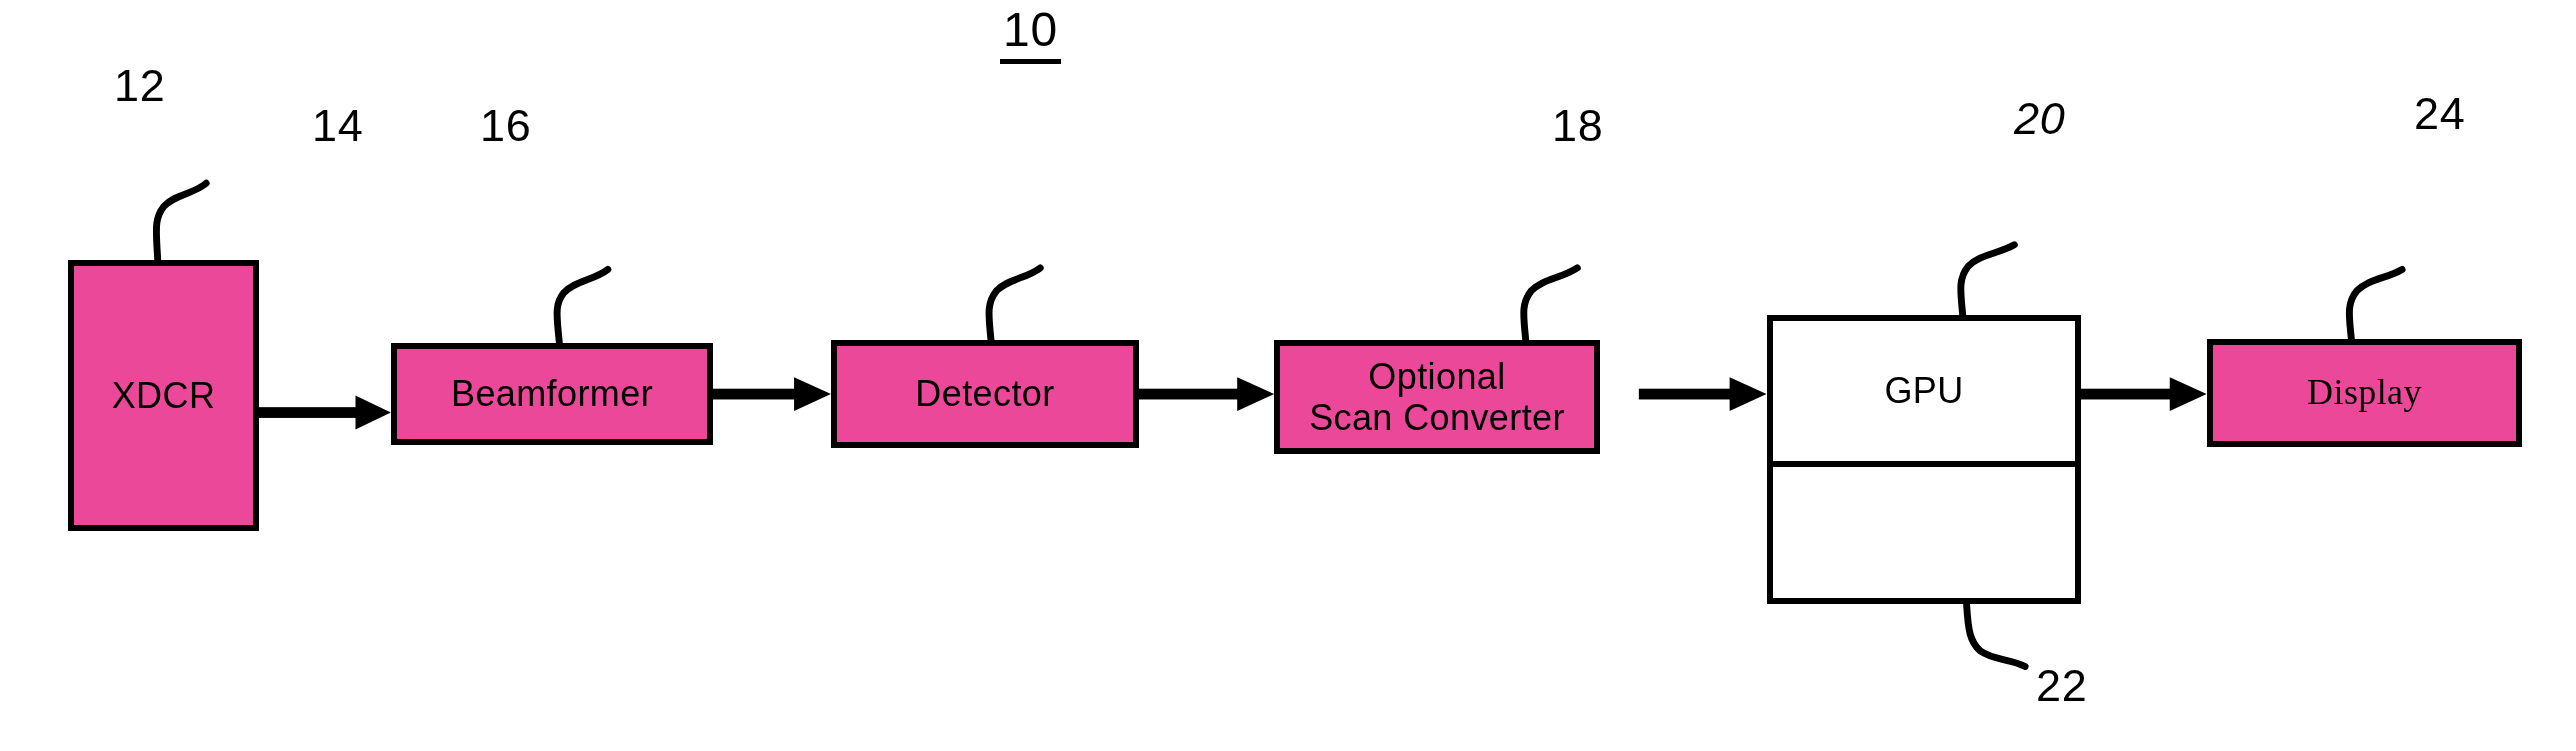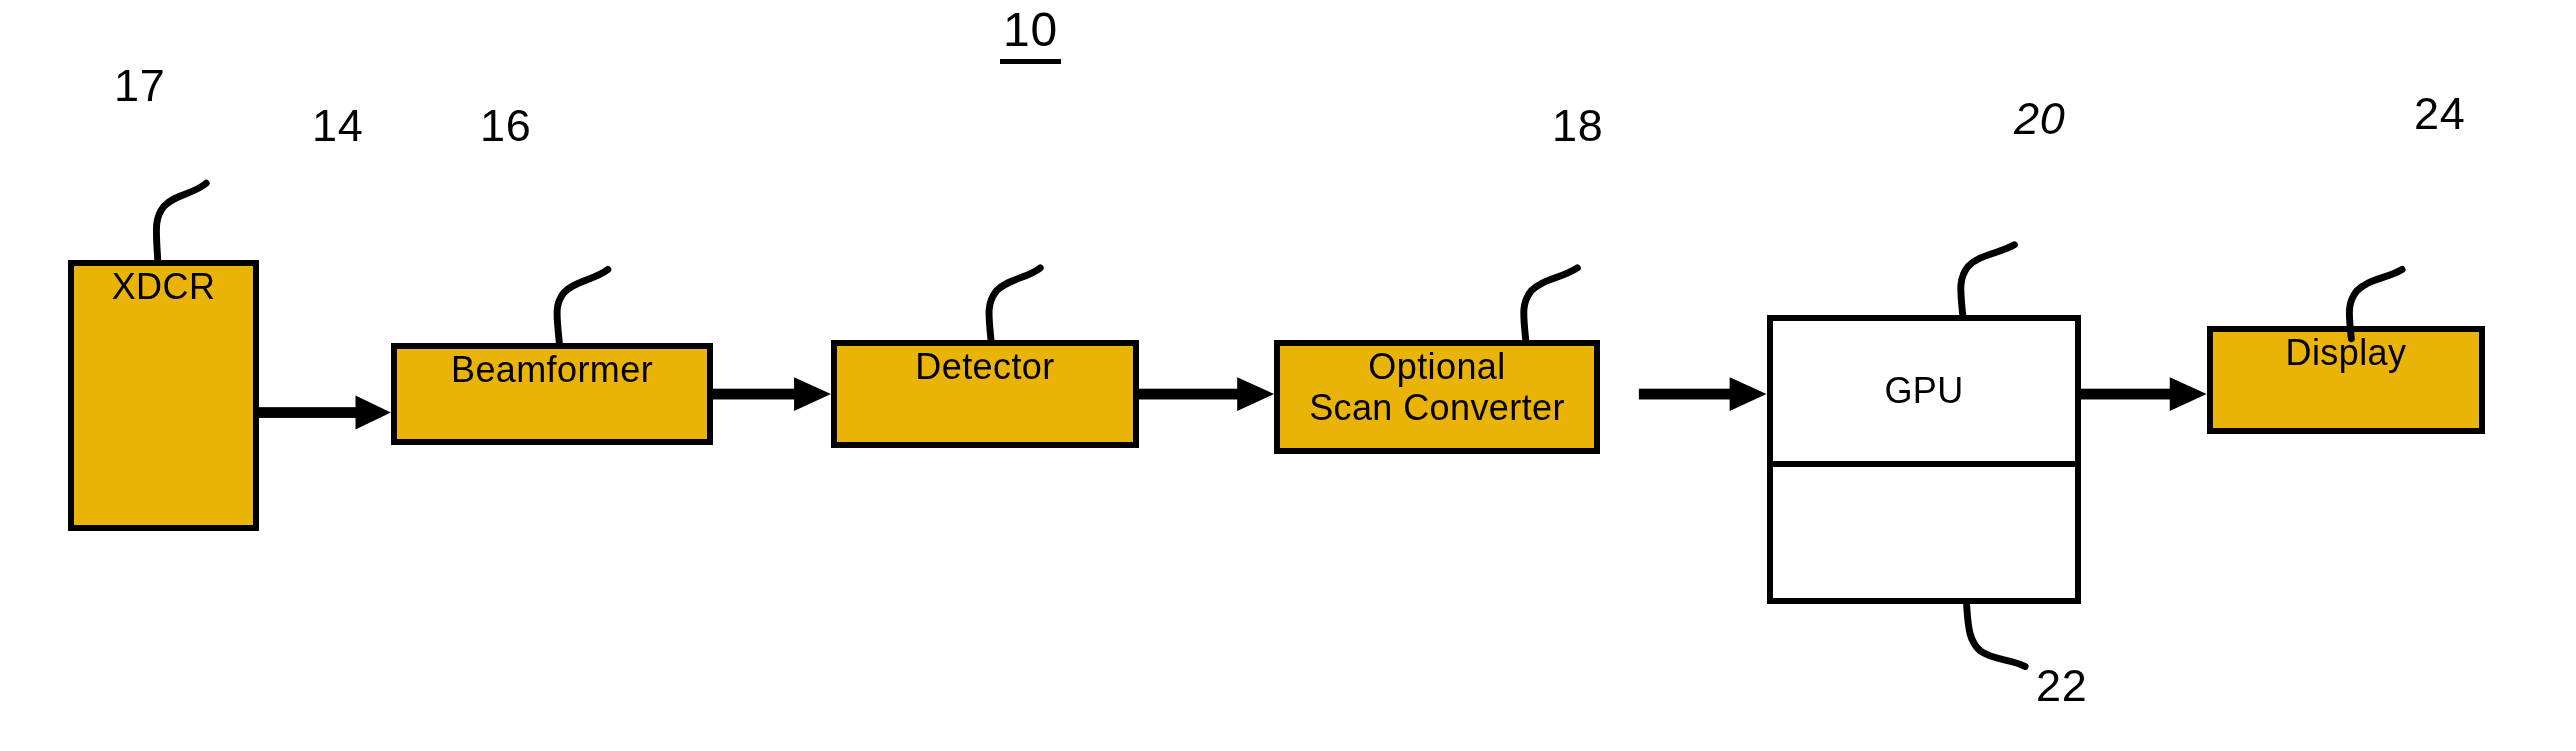--- a/index.html
+++ b/index.html
@@ -29,22 +29,23 @@
     border-bottom: 5.4px solid #000;
     padding: 0 3.1px 4.6px 3.1px;
     white-space: nowrap;
   }
 
   
   .box {
     position: absolute;
     box-sizing: border-box;
     border: 6.2px solid #000;
-    background: #eab308;
+    background: #ec4899;
     display: flex;
+    align-items: center;
     justify-content: center;
     text-align: center;
   }
   .box .box-label {
     font-size: 36px;
     line-height: 1.14;
     letter-spacing: 0.4px;
     white-space: pre-line;
     padding: 0 4.6px;
   }
@@ -117,25 +118,25 @@
     <span class="box-label">Optional
 Scan Converter</span>
   </div>
 
   <div class="stack" style="left:1767px; top:315px; width:314px; height:289px;">
     <div class="cell top" style="height:146px;">
       <span class="box-label">GPU</span>
     </div>
   </div>
 
-  <div class="box" style="left:2207px; top:326px; width:278px; height:108px;">
+  <div class="box" style="left:2207px; top:339px; width:315px; height:108px;font-family:Liberation Serif, serif;">
     <span class="box-label">Display</span>
   </div>
 
-  <div class="ref-num" style="left:114px; top:63px;">17</div>
+  <div class="ref-num" style="left:114px; top:63px;">12</div>
 
   <div class="ref-num" style="left:312px; top:103px;">14</div>
 
   <div class="ref-num" style="left:480px; top:103px;">16</div>
 
   <div class="ref-num" style="left:1552px; top:103px;">18</div>
 
   <div class="ref-num" style="left:2014px; top:96px;font-style:italic;">20</div>
 
   <div class="ref-num" style="left:2036px; top:663px;">22</div>

